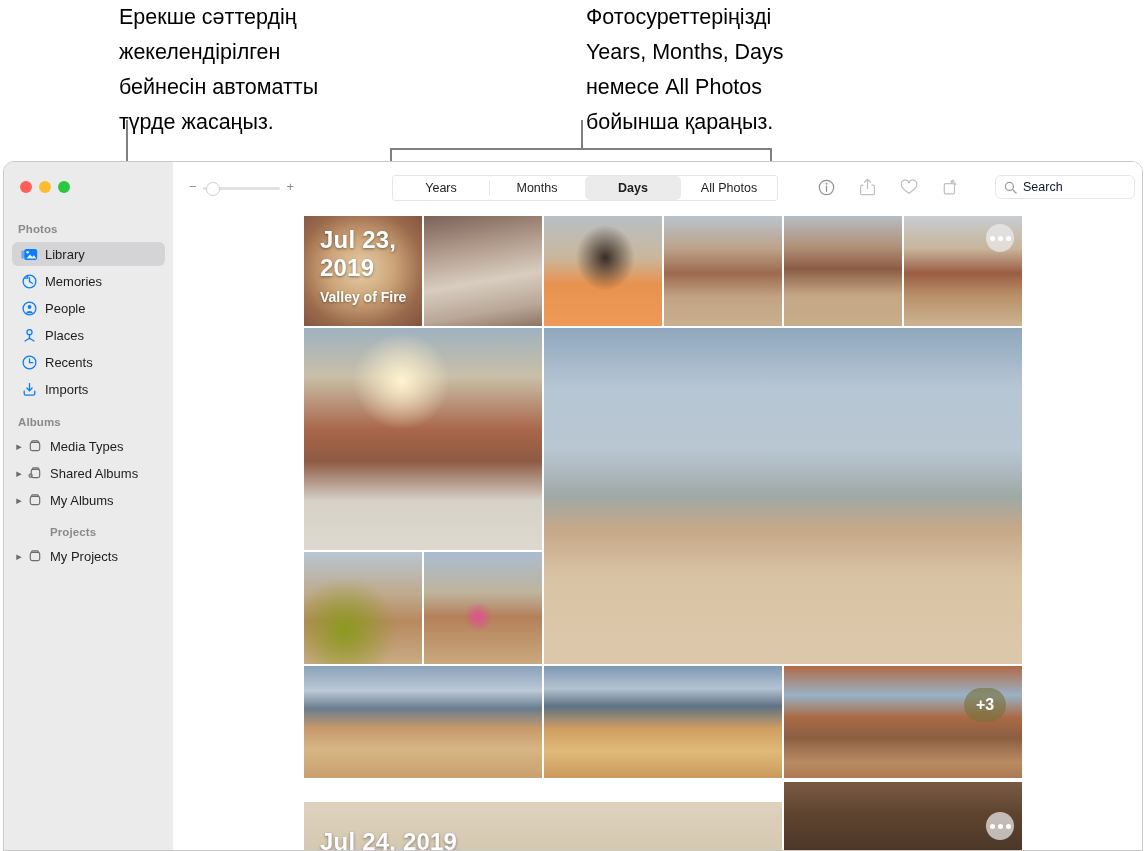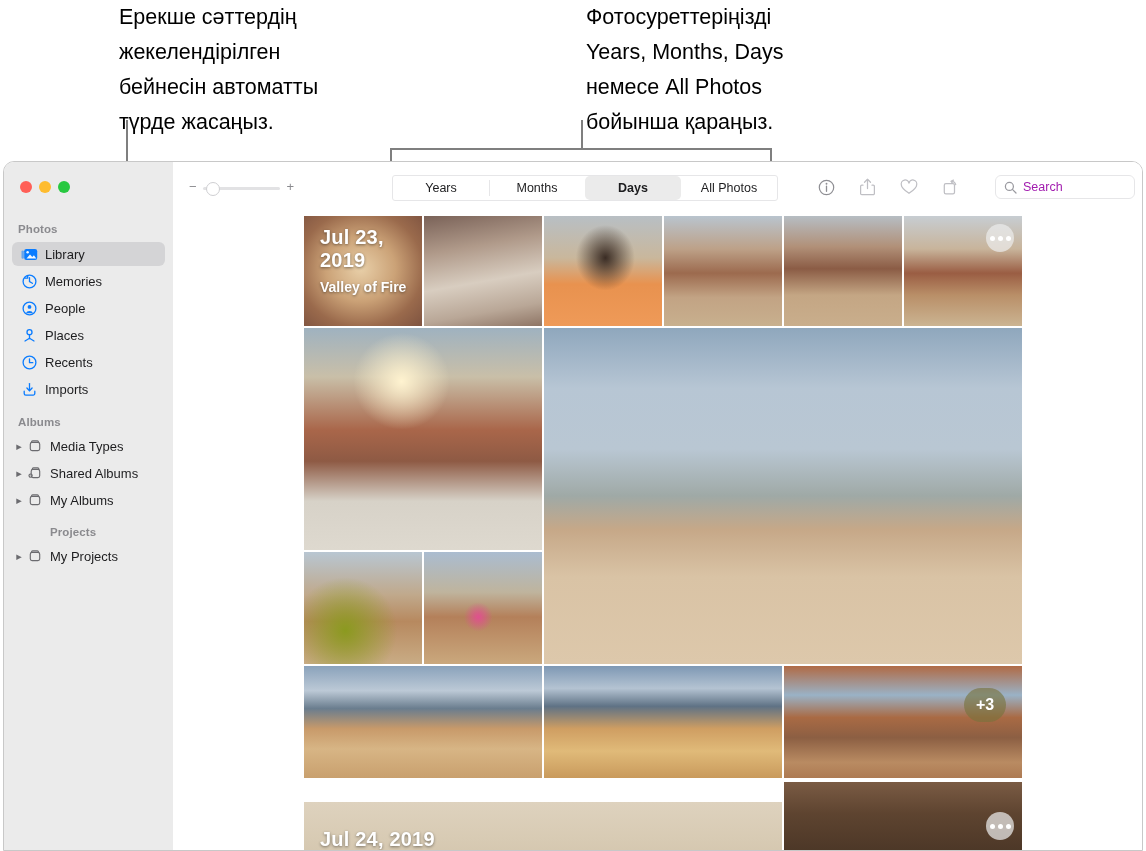--- a/index.html
+++ b/index.html
@@ -123,21 +123,21 @@
   #tb-fav    { left: 725px; }
   #tb-rotate { left: 767px; }
 
   
   #search {
     position: absolute; left: 822px; top: 13px; width: 140px; height: 24px;
     border: 1px solid #e6e6e8; border-radius: 6px; background: #fff;
     display:flex; align-items:center; box-sizing:border-box;
   }
   #search .sic { margin-left: 8px; margin-right: 6px; display:flex; }
-  #search .placeholder { font-size:12.5px; color:#a21caf; }
+  #search .placeholder { font-size:12.5px; color:#0f172a; }
 
   
   #grid { position:absolute; left: 0; top: 50px; width: 970px; height: 640px; overflow:hidden; }
   .cell { position:absolute; overflow:hidden; background:#999; }
   .cell .ph { position:absolute; inset:0; }
 
   .badge-more {
     position:absolute; width: 28px; height: 28px; border-radius: 14px;
     background: rgba(235,235,235,.72);
     display:flex; align-items:center; justify-content:center; gap: 3px;
@@ -146,21 +146,21 @@
 
   .badge-count {
     position:absolute; right: 16px; top: 22px;
     min-width: 42px; height: 34px; border-radius: 17px;
     background: rgba(120,115,60,.62);
     color:#fff; font-size: 16px; font-weight:600;
     display:flex; align-items:center; justify-content:center;
   }
 
   .date-overlay { position:absolute; left: 16px; top: 10px; color:#fff; text-shadow: 0 1px 3px rgba(0,0,0,.45); }
-  .date-overlay .d1 { font-size: 20px; font-weight: bold; letter-spacing:.2px; }
+  .date-overlay .d1 { font-size: 24px; font-weight: bold; letter-spacing:.2px; }
   .date-overlay .d2 { font-size: 14px; font-weight: bold; margin-top: 7px; }
   .portrait-blonde { background:
       radial-gradient(ellipse at 48% 48%, #e8cfa8 0%, #cba277 40%, #9a6a4c 72%, #7e5340 100%),
       linear-gradient(180deg,#bcbdbb 0%,#a97a57 40%,#d9d5cf 100%); }
   .rock-top { background:
       linear-gradient(170deg,#7a6258 0%,#b09a8a 30%,#d8cdc0 58%,#b9a797 82%,#8e7565 100%); }
   .portrait-orange { background:
       radial-gradient(ellipse at 52% 38%, #3a2c24 0%, rgba(58,44,36,0) 34%),
       linear-gradient(180deg,#b8bfc4 0%,#c9b79c 38%,#e8924f 62%,#ef9a58 100%); }
   .canyon-orange { background:

